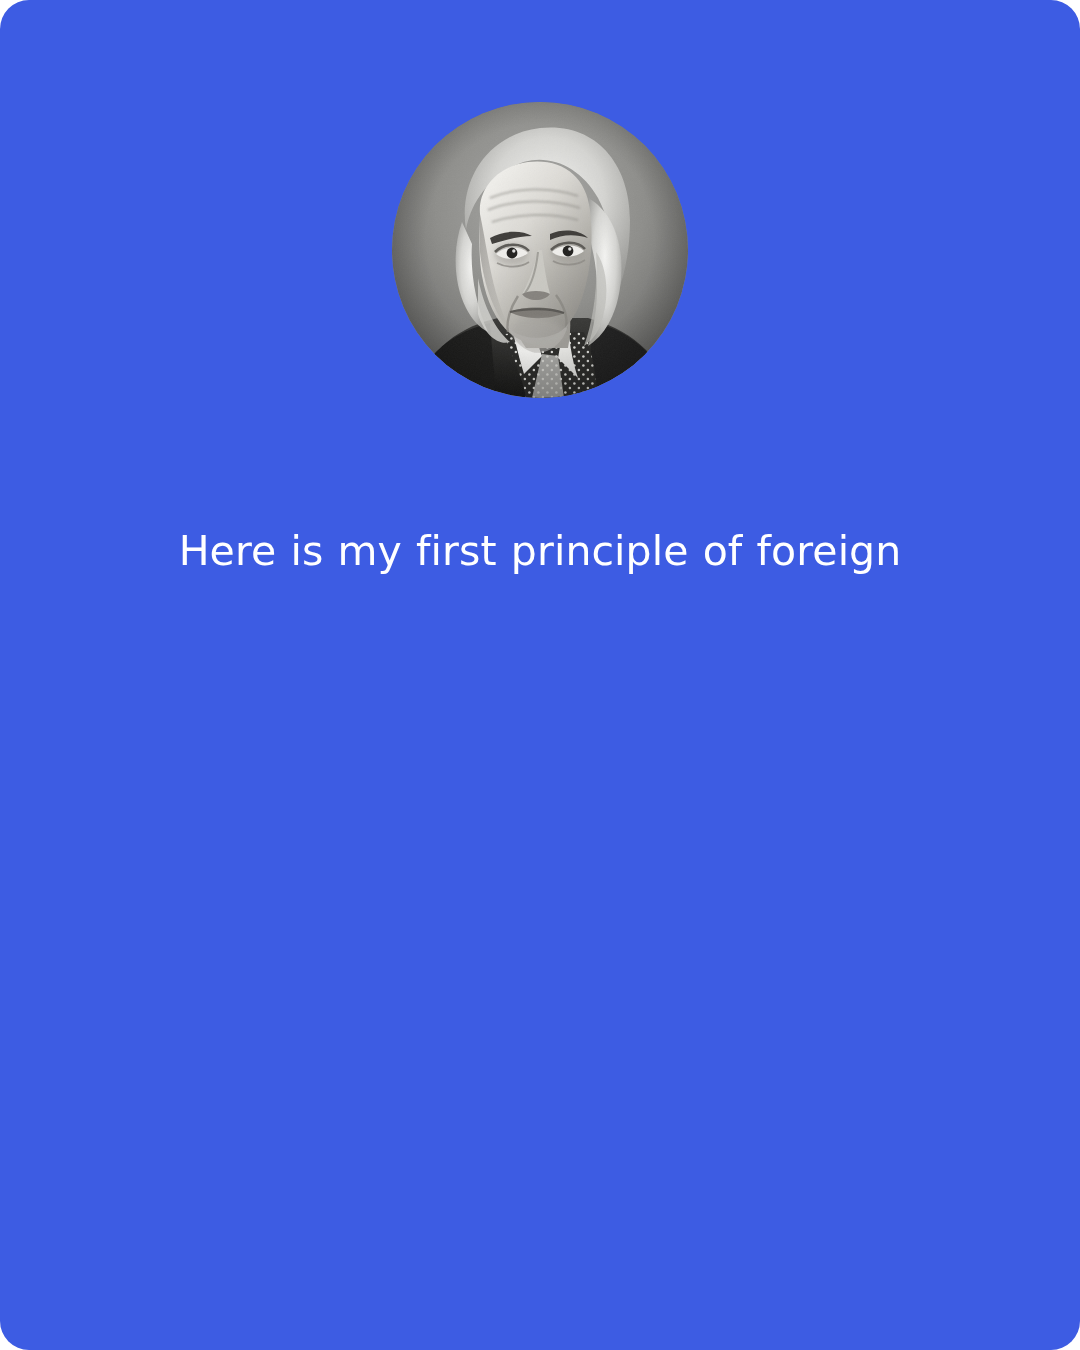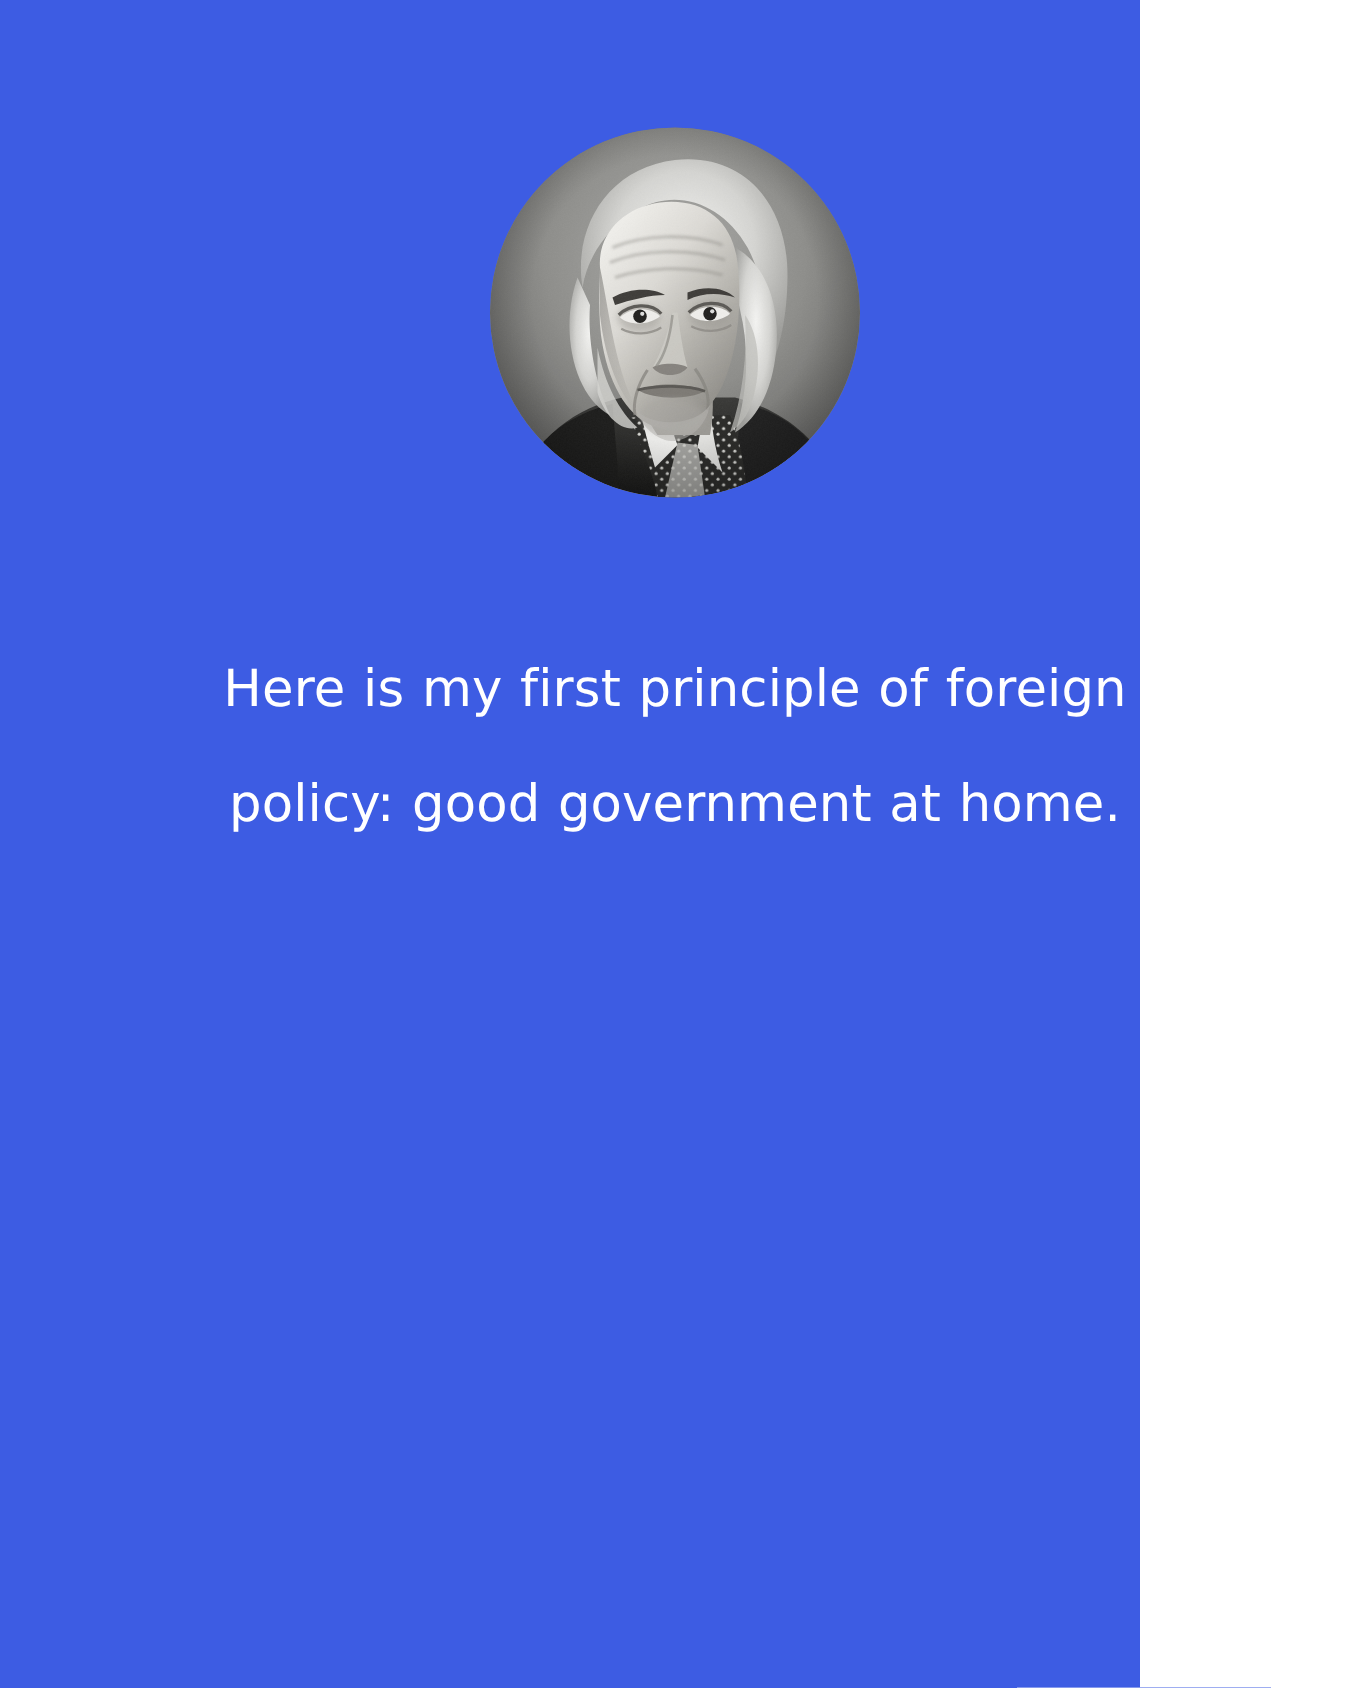--- a/index.html
+++ b/index.html
@@ -7,24 +7,25 @@
     padding: 0;
   }
   body {
     width: 1080px;
     height: 1350px;
     overflow: hidden;
     font-family: "Liberation Sans", sans-serif;
   }
   .quote-card {
     position: relative;
-    width: 912px;
+    width: 1080px;
     height: 1350px;
     background: #3d5ce3;
     box-sizing: border-box;
+    border-radius: 29px;
   }
 
   
   .portrait-wrap {
     position: absolute;
     left: 392px;
     top: 102px;
     width: 296px;
     height: 296px;
   }
@@ -234,17 +235,16 @@
             <stop offset="100%" stop-color="#000000" stop-opacity="0.32"></stop>
           </radialGradient>
           <rect width="296" height="296" fill="url(#vig)"></rect>
         </g>
       </svg>
     </div>
   </div>
 
   <div class="quote-block">
     <div class="quote-text">Here is my first principle of foreign</div>
-    <div class="quote-text">policy: good government at home.</div>
   </div>
 
 
 </div>
 
 </body></html>

